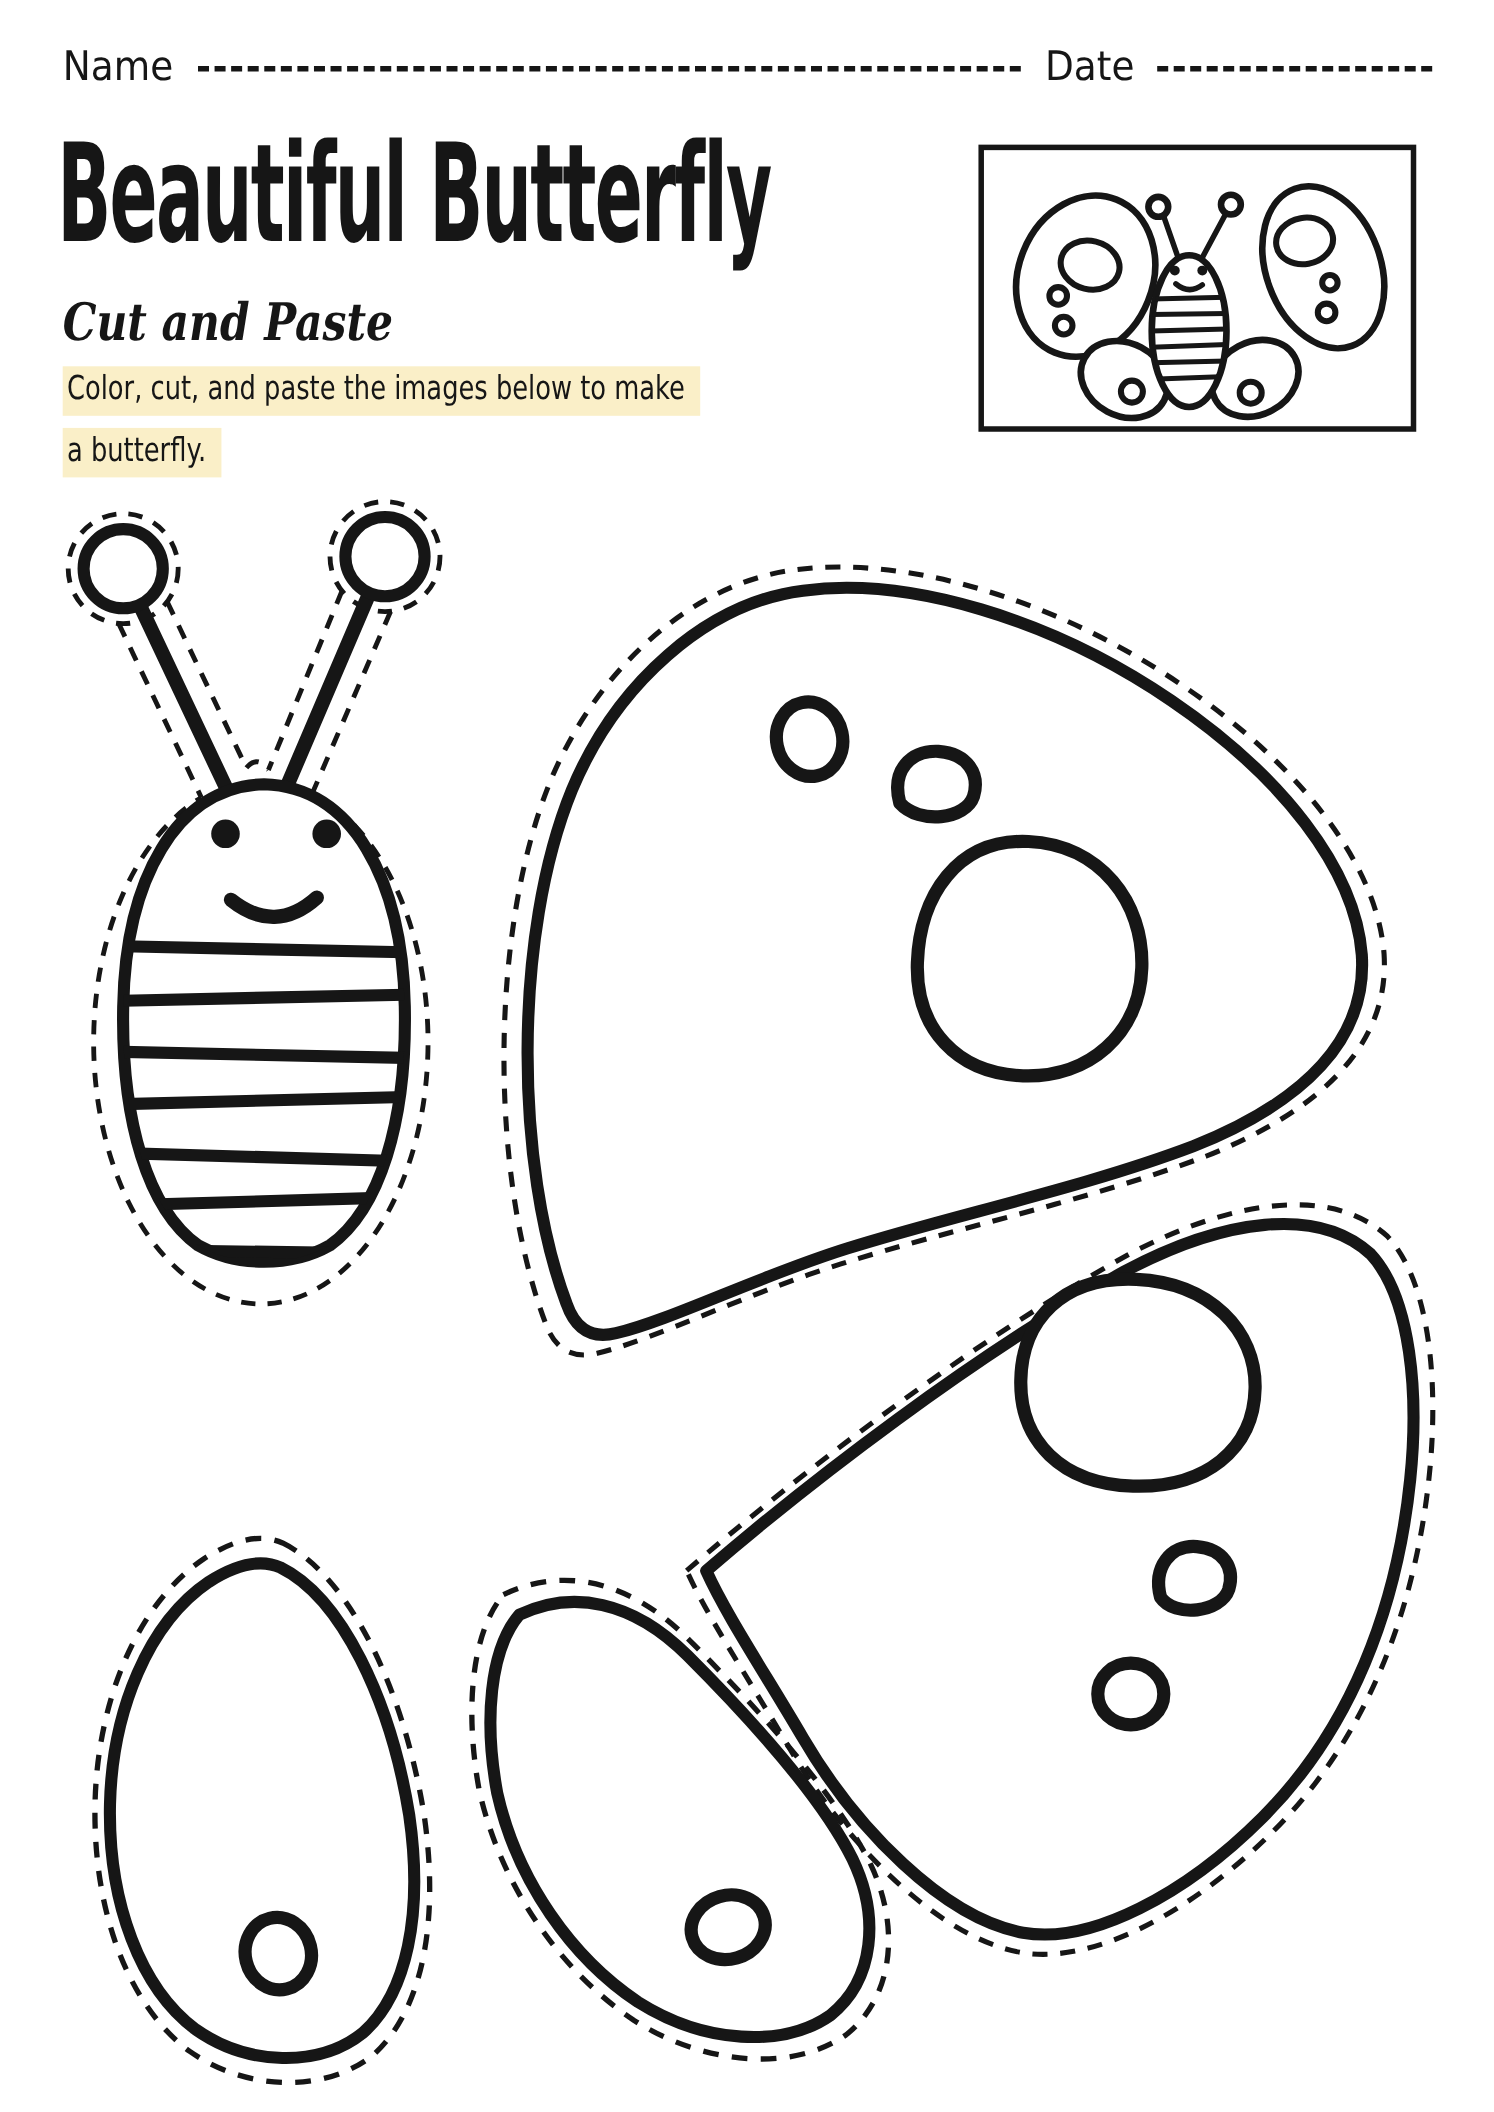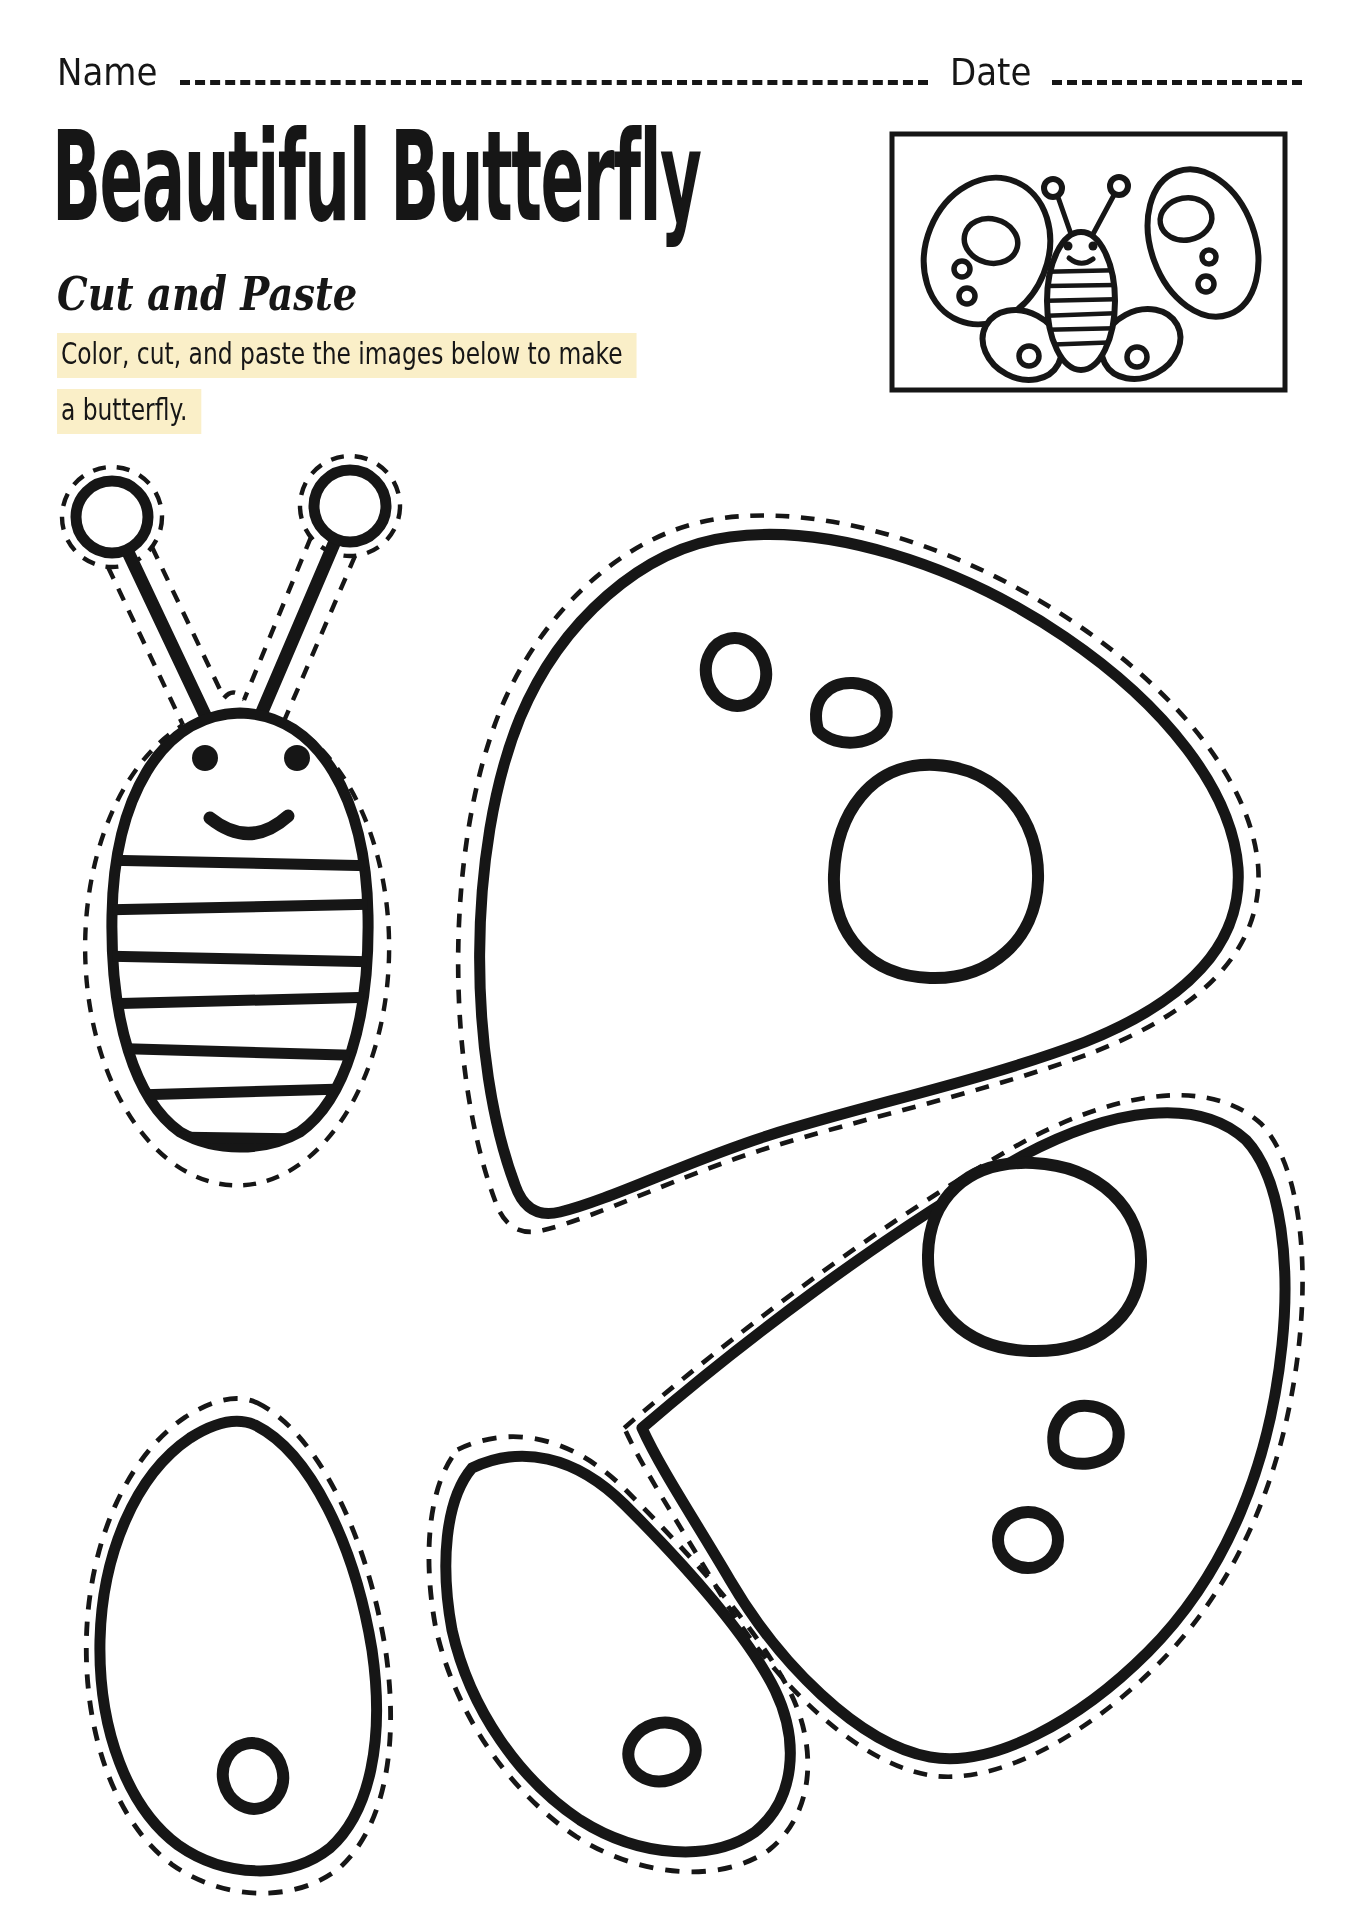--- a/index.html
+++ b/index.html
@@ -2,21 +2,21 @@
 <html><head>
 <meta charset="utf-8">
 <style>
   html,body{margin:0;padding:0;}
   body{
     width:1358px;height:1920px;position:relative;background:#ffffff;
     font-family:"DejaVu Sans", sans-serif;color:#161616;overflow:hidden;
   }
   .abs{position:absolute;}
   
-  .hdr{left:57px;right:52px;top:54px;display:flex;align-items:flex-end;font-size:37px;font-weight:500;}
+  .hdr{left:57px;right:52px;top:42px;display:flex;align-items:center;font-size:37px;font-weight:500;}
   .hdr .lbl{transform:scaleX(.92);transform-origin:left bottom;white-space:nowrap;line-height:1;padding-bottom:2px;}
   .dashline{border-bottom:5px dashed #161616;height:10px;margin:0 4px 8px 14px;}
   .dashline.grow{flex:1;margin-right:22px;}
   .dashline.date{width:250px;}
   
   .title{left:52px;top:104px;font-size:124px;font-weight:bold;letter-spacing:-3px;line-height:1.18;
          transform:scaleX(.52);transform-origin:left top;white-space:nowrap;}
   .subtitle{left:57px;top:266px;font-family:"DejaVu Serif", serif;font-style:italic;font-weight:bold;
             font-size:47px;transform:scaleX(.82);transform-origin:left top;white-space:nowrap;}
   .instr{font-size:30px;font-weight:500;transform:scaleX(.78);transform-origin:left top;white-space:nowrap;}

